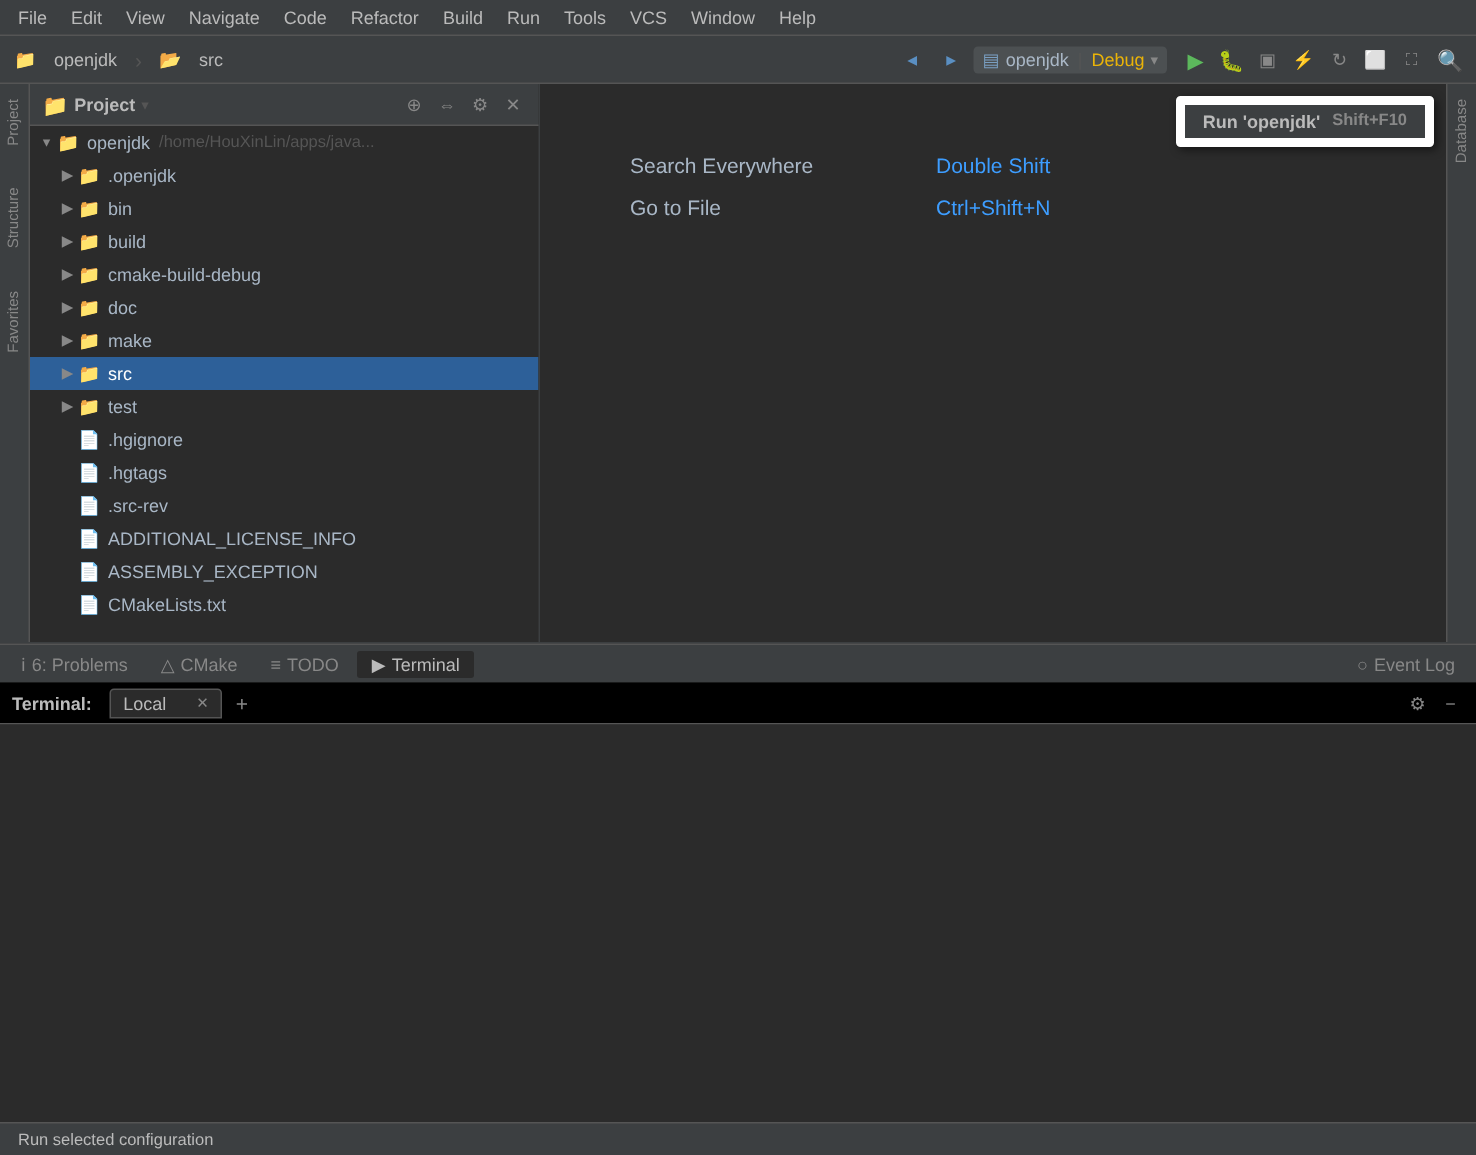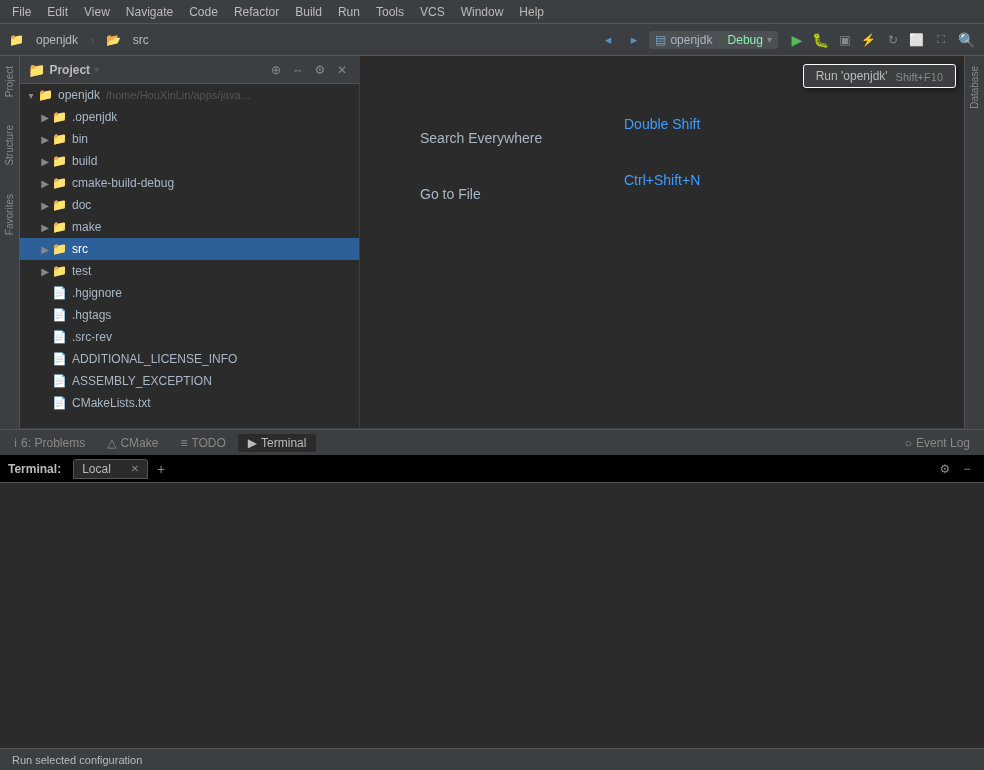--- a/index.html
+++ b/index.html
@@ -67,21 +67,21 @@
       background: #4c5052;
       border-radius: 3px;
       padding: 2px 6px;
       gap: 4px;
       color: #bbb;
       font-size: 12px;
       cursor: pointer;
       margin-left: auto;
     }
     .run-config-name { color: #a9b7c6; }
-    .run-config-debug { color: #86efac; }
+    .run-config-debug { color: #eab308; }
     .run-actions {
       display: flex;
       gap: 2px;
       margin-left: 4px;
     }
     .run-btn {
       width: 22px;
       height: 22px;
       background: transparent;
       border: none;
@@ -225,30 +225,31 @@
       flex-direction: column;
       position: relative;
     }
 
     
     #run-tooltip {
       position: absolute;
       top: 8px;
       right: 8px;
       background: #3c3f41;
-      border: 1px solid #ffffff;
+      border: 6px solid #ffffff;
       padding: 4px 12px;
       border-radius: 3px;
       font-size: 12px;
       color: #bbb;
       display: flex;
       gap: 8px;
-      align-items: flex-end;
+      align-items: flex-start;
       z-index: 10;
       box-shadow: 2px 2px 6px rgba(0,0,0,0.5);
+      font-weight: bold;
     }
     .tooltip-key {
       color: #888;
       font-size: 11px;
     }
 
     
     #quick-actions {
       padding: 40px 0 0 60px;
       flex: 1;
@@ -256,21 +257,20 @@
     .quick-action-row {
       display: flex;
       align-items: center;
       padding: 6px 0;
       gap: 24px;
     }
     .qa-label {
       color: #a9b7c6;
       font-size: 14px;
       min-width: 180px;
-      margin-top: 28px;
     }
     .qa-shortcut {
       color: #3d9dff;
       font-size: 14px;
       font-weight: 500;
     }
 
     
     #right-strip {
       width: 20px;

